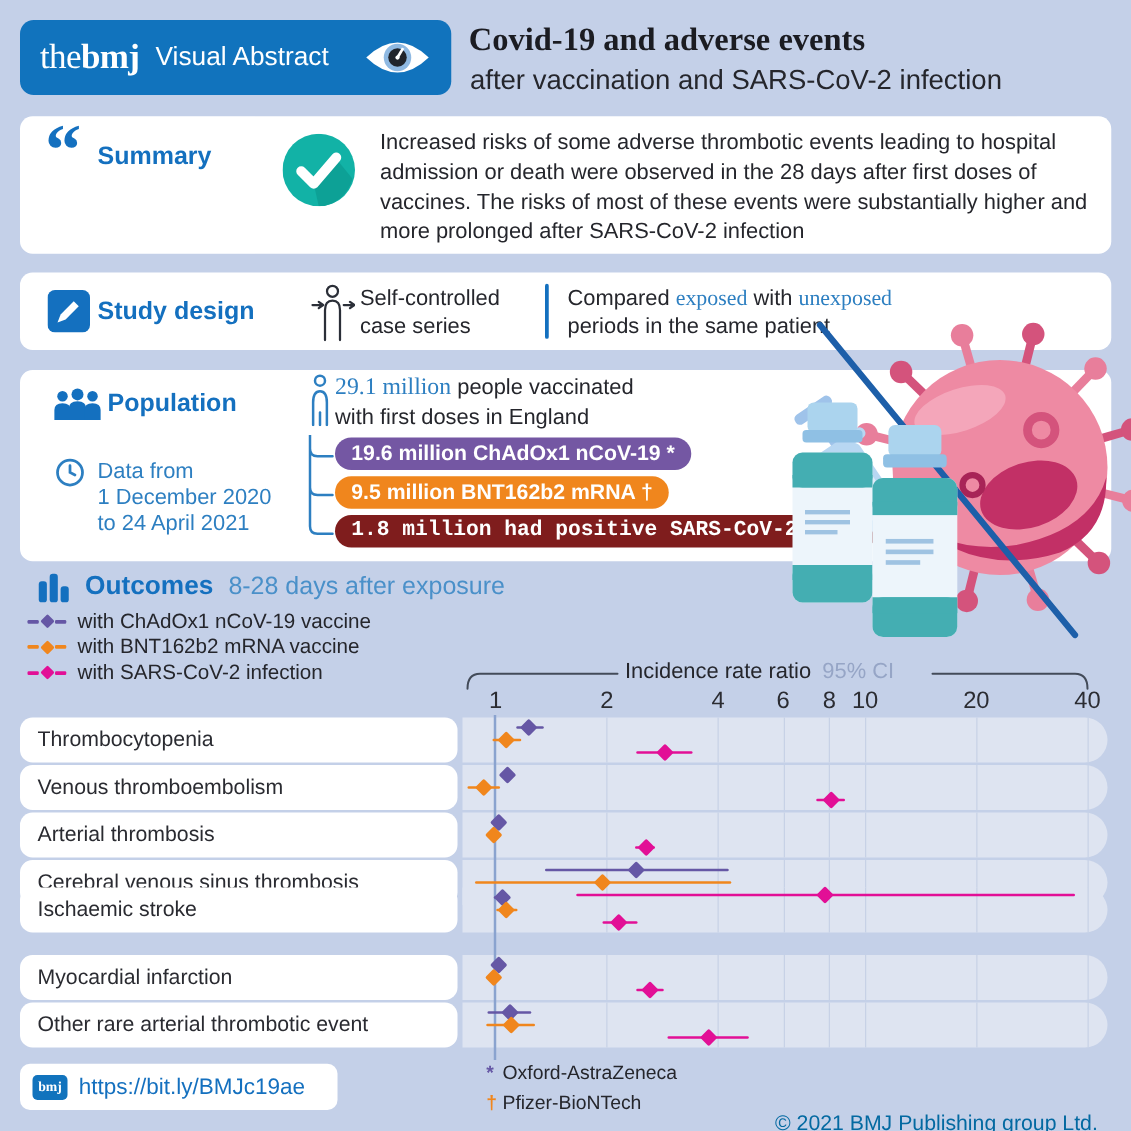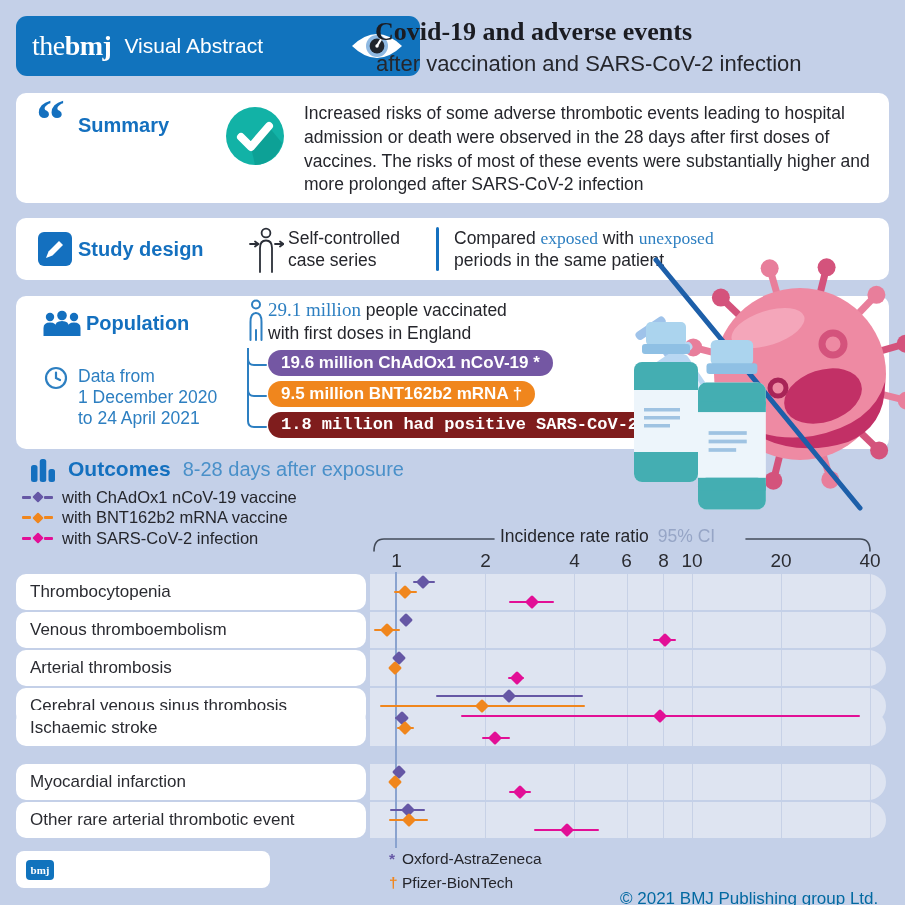--- a/index.html
+++ b/index.html
@@ -1,20 +1,20 @@
 <!DOCTYPE html>
 <html><head>
 <meta charset="utf-8">
 <style>
   html,body{margin:0;padding:0;background:#9aa8c6;}
   #page{position:relative;width:905px;height:905px;background:#c4d0e8;overflow:hidden;
         font-family:"Liberation Sans",sans-serif;color:#25262c;}
   .abs{position:absolute;}
   
-  .banner{position:absolute;left:16px;top:16px;width:404px;height:60px;background:#1173bd;border-radius:11px;
+  .banner{position:absolute;left:16px;top:16px;width:345px;height:60px;background:#1173bd;border-radius:11px;
           display:flex;align-items:center;padding:0 16px;box-sizing:border-box;}
   .logo{font-family:"Liberation Serif",serif;color:#fff;font-size:28px;letter-spacing:-.5px;}
   .logo b{font-weight:bold;}
   .va-label{color:#fff;font-size:21px;margin-left:13px;flex:1;}
   .title{position:absolute;left:375px;top:17px;font-family:"Liberation Serif",serif;font-weight:bold;
          font-size:26px;color:#1b1c22;}
   .subtitle{position:absolute;left:376px;top:51px;font-size:22px;color:#25262c;}
   
   .card{position:absolute;left:16px;width:873px;background:#fff;border-radius:10px;}
   .h-blue{font-size:20px;font-weight:bold;color:#1470bf;}
@@ -412,20 +412,21 @@
           <div class="diamond" style="left: 33.7357px; top: 13px; background: rgb(240, 134, 29);"></div>
           <div class="ci-line" style="left: 163.627px; width: 65.3135px; top: 26.8px; background: rgb(226, 15, 150);"></div>
           <div class="diamond" style="left: 191.867px; top: 23px; background: rgb(226, 15, 150);"></div>
         </div>
       </div>
     </div>
   <div id="refline"></div>
 
   <div id="link-pill">
     <div id="bmj-chip">bmj</div>
+    <a id="link" href="#">https://bit.ly/BMJc19ae</a>
   </div>
   <div class="fn fn1" style="top:850px;">
     <span class="sym">*</span><span>Oxford-AstraZeneca</span>
   </div>
   <div class="fn fn2" style="top:874px;">
     <span class="sym">†</span><span>Pfizer-BioNTech</span>
   </div>
   <div id="copyright">© 2021 BMJ Publishing group Ltd.</div>
 
 </div>

